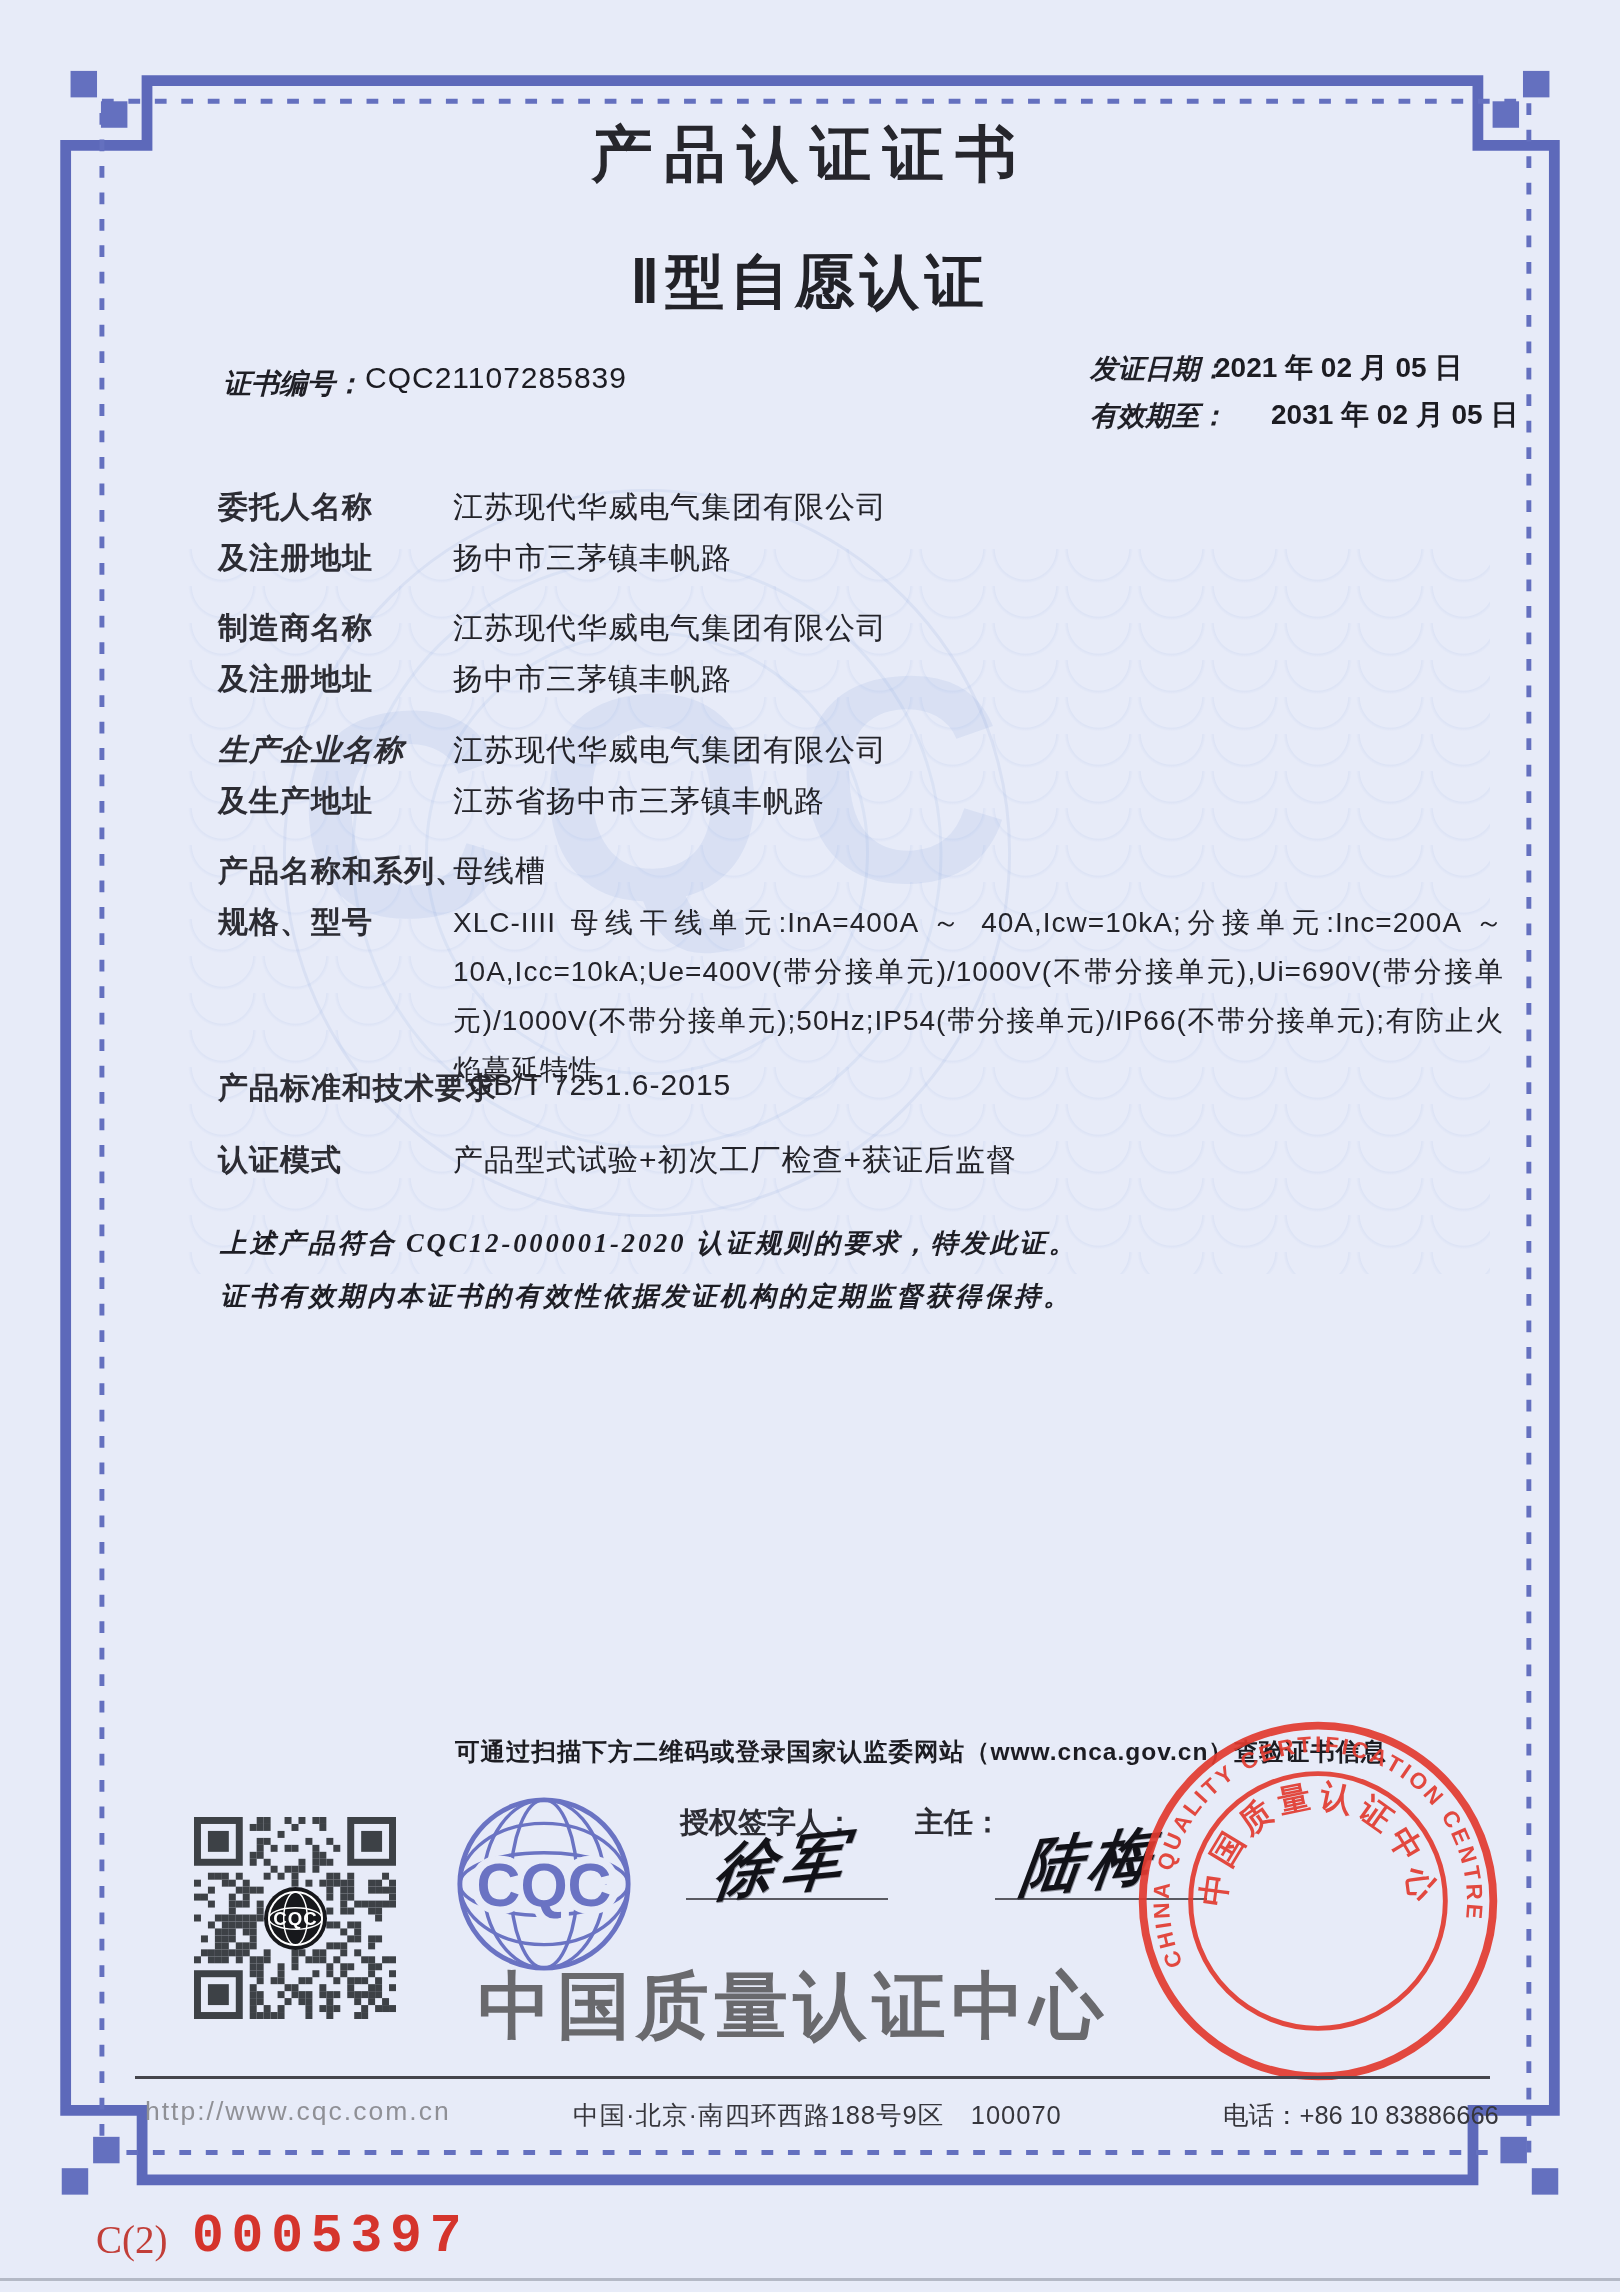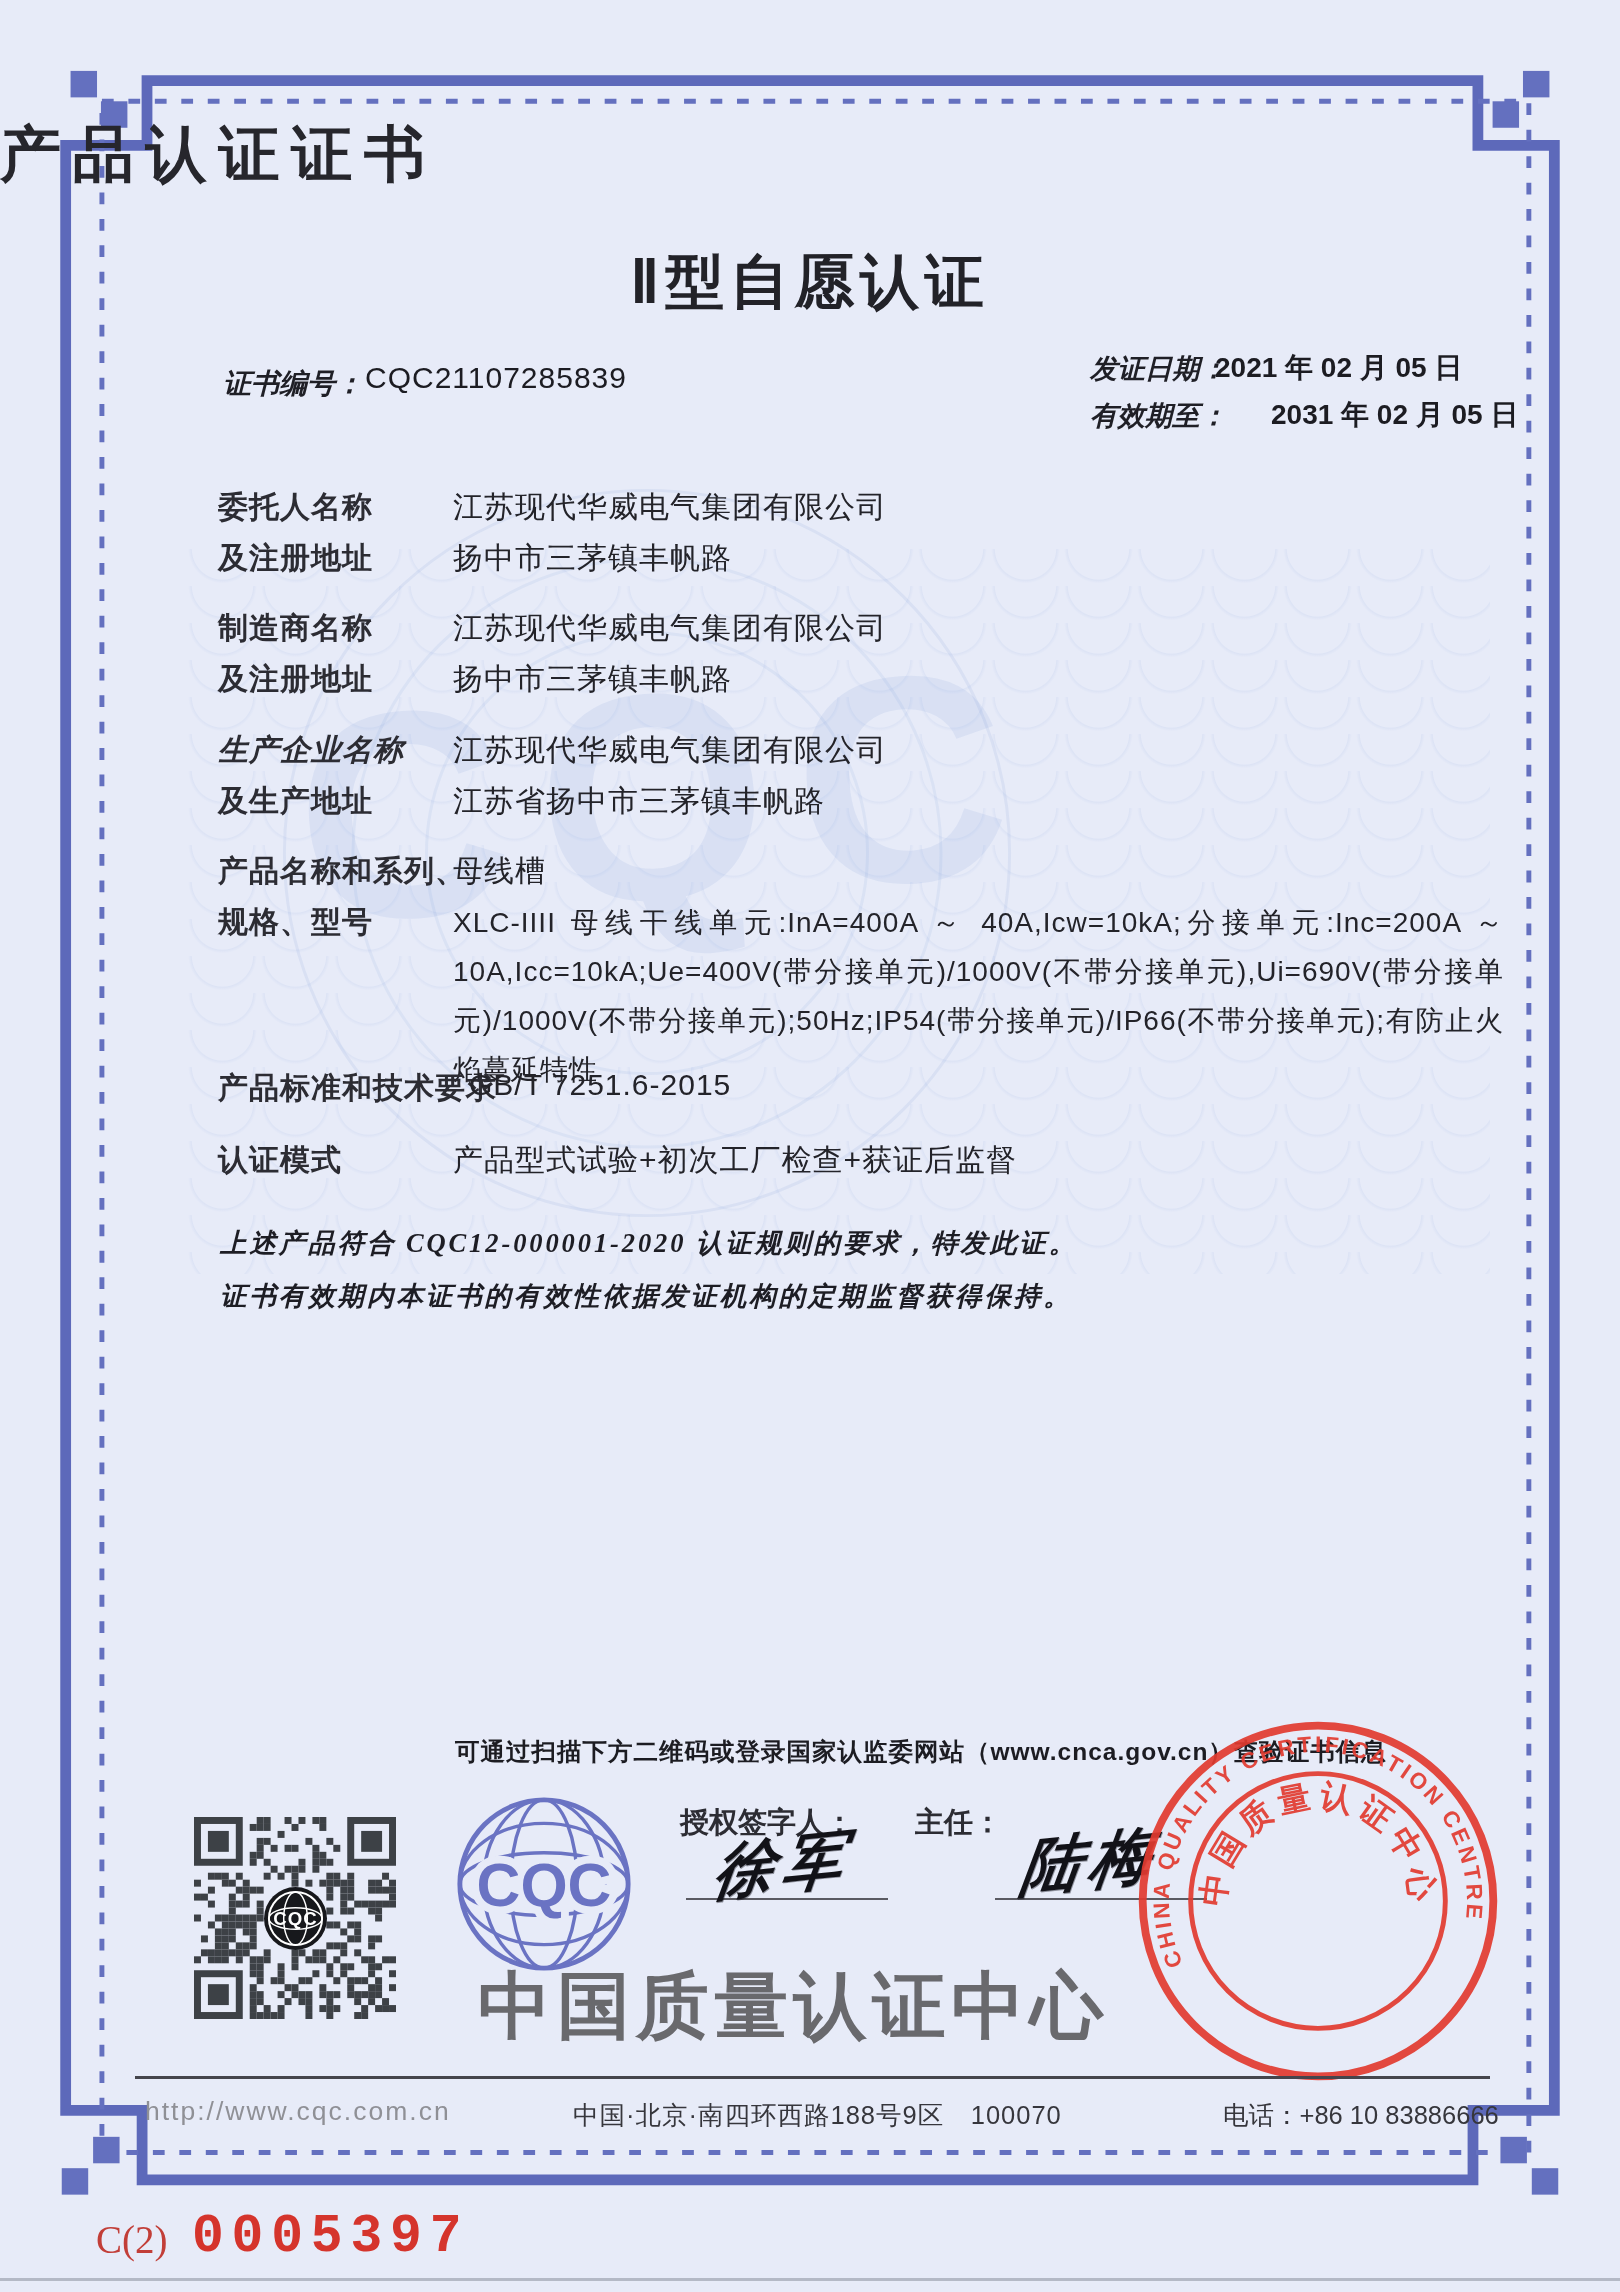--- a/index.html
+++ b/index.html
@@ -16,21 +16,21 @@
     left:186px;top:549px;width:1304px;height:725px;
     background-image:radial-gradient(circle at 50% 0%, rgba(255,255,255,0) 58%, rgba(116,148,214,.16) 60%, rgba(255,255,255,0) 66%);
     background-size:73px 37px;opacity:.55;pointer-events:none;
   }
   .wm-cqc{
     left:235px;top:627px;width:863px;text-align:center;
     font-size:294px;font-weight:800;letter-spacing:29px;
     color:rgba(112,144,212,.12);transform:rotate(-4deg);pointer-events:none;
     font-family:"Liberation Sans",sans-serif;
   }
-  .title{left:0;right:0;top:114px;font-size:61px;font-weight:800;letter-spacing:11.8px;color:#26262c;}
+  .title{left:0;right:0;top:114px;text-align:center;font-size:61px;font-weight:800;letter-spacing:11.8px;color:#26262c;}
   .subtitle{left:0;right:0;top:243px;text-align:center;font-size:59px;font-weight:700;letter-spacing:5.9px;color:#222228;}
   .kai{font-family:"Liberation Serif",serif;font-style:italic;font-weight:700;}
   .cert-label{left:223px;top:365px;font-size:28px;color:#1f1f26;}
   .cert-value{left:365px;top:361px;font-size:30px;letter-spacing:1px;color:#1c1c22;}
   .date-label{font-size:27.4px;color:#1f1f26;}
   .date-value{font-size:28px;font-weight:600;color:#1c1c22;}
   .f-label{font-size:30px;font-weight:700;color:#2c2c33;letter-spacing:1px;}
   .f-value{font-size:30px;color:#232329;letter-spacing:1px;}
   .spec{
     left:453px;top:898px;width:1051px;font-size:28px;line-height:49px;

